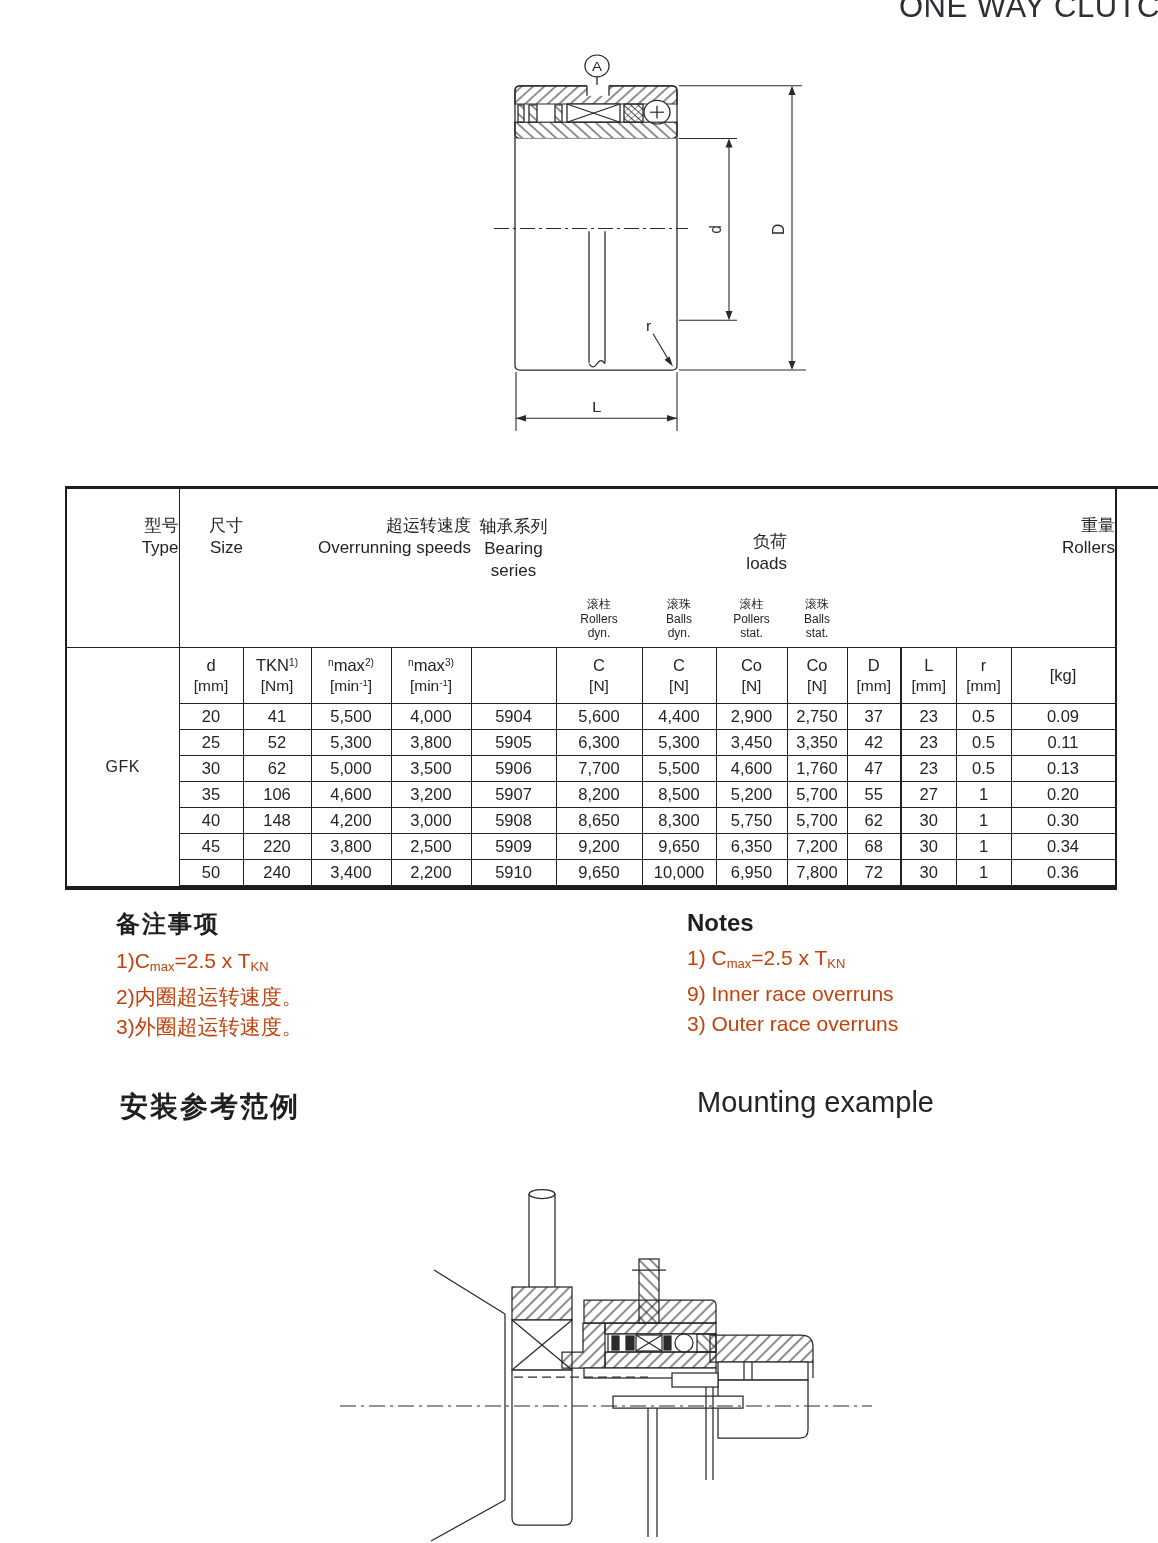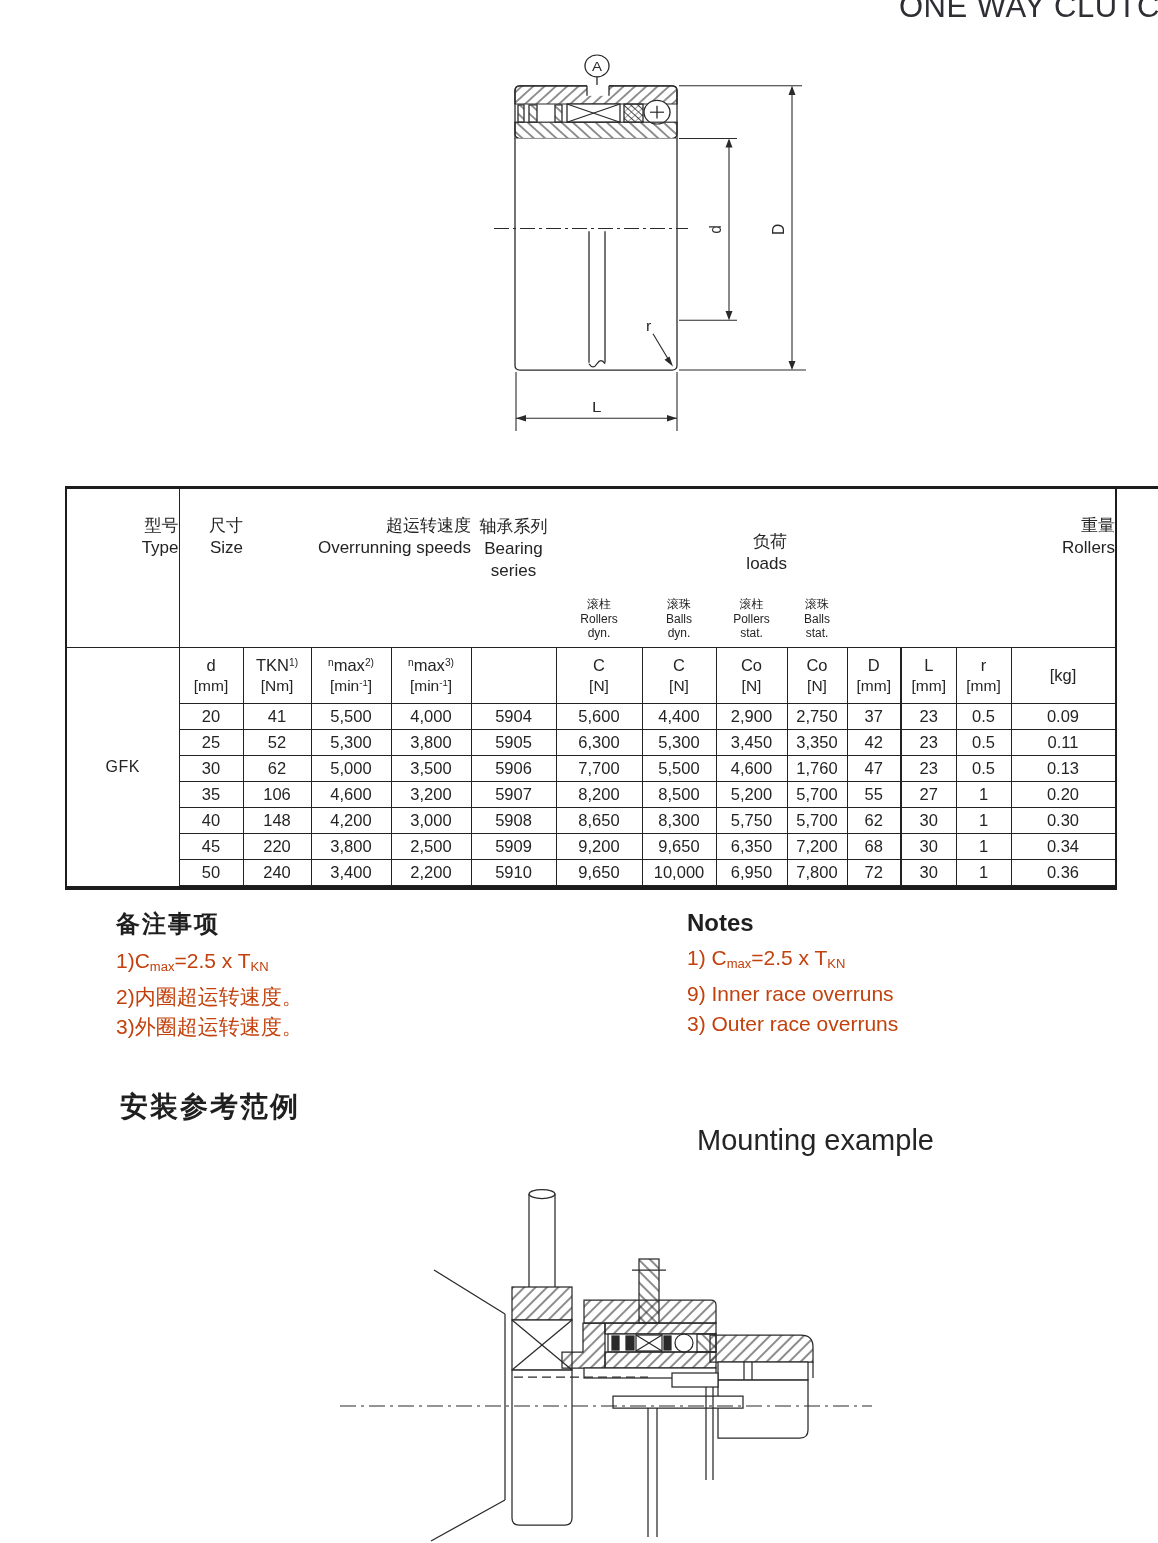--- a/index.html
+++ b/index.html
@@ -50,21 +50,21 @@
   .sup{font-size:0.62em;vertical-align:0.5em;}
   .sub{font-size:0.62em;vertical-align:-0.25em;}
   
   .notes-zh{position:absolute;left:116px;top:908px;}
   .notes-en{position:absolute;left:687px;top:892px;margin-top:17px;}
   .notes-h{font-size:24px;font-weight:bold;color:#1f1f1f;margin-bottom:6px;}
   .notes-zh .notes-h{letter-spacing:2px;}
   .note-item{font-size:21px;color:#c2410c;line-height:30px;white-space:nowrap;}
   
   .mount-zh{position:absolute;left:120px;top:1088px;font-size:28px;font-weight:600;letter-spacing:2px;color:#1f1f1f;}
-  .mount-en{position:absolute;left:697px;top:1124px;font-size:29px;color:#242424;}
+  .mount-en{position:absolute;left:697px;top:1086px;font-size:29px;color:#242424;}
 </style>
 </head>
 <body>
 
 <div class="page-title">ONE WAY CLUTC</div>
 
 <svg class="draw" style="left:440px;top:45px;" width="410" height="445" viewBox="440 45 410 490" preserveAspectRatio="none">
   <defs>
     <pattern id="hA" patternUnits="userSpaceOnUse" width="8" height="8" patternTransform="rotate(45)">
       <line x1="1" y1="0" x2="1" y2="8" stroke="#2e2e2e" stroke-width="1.1"></line>

